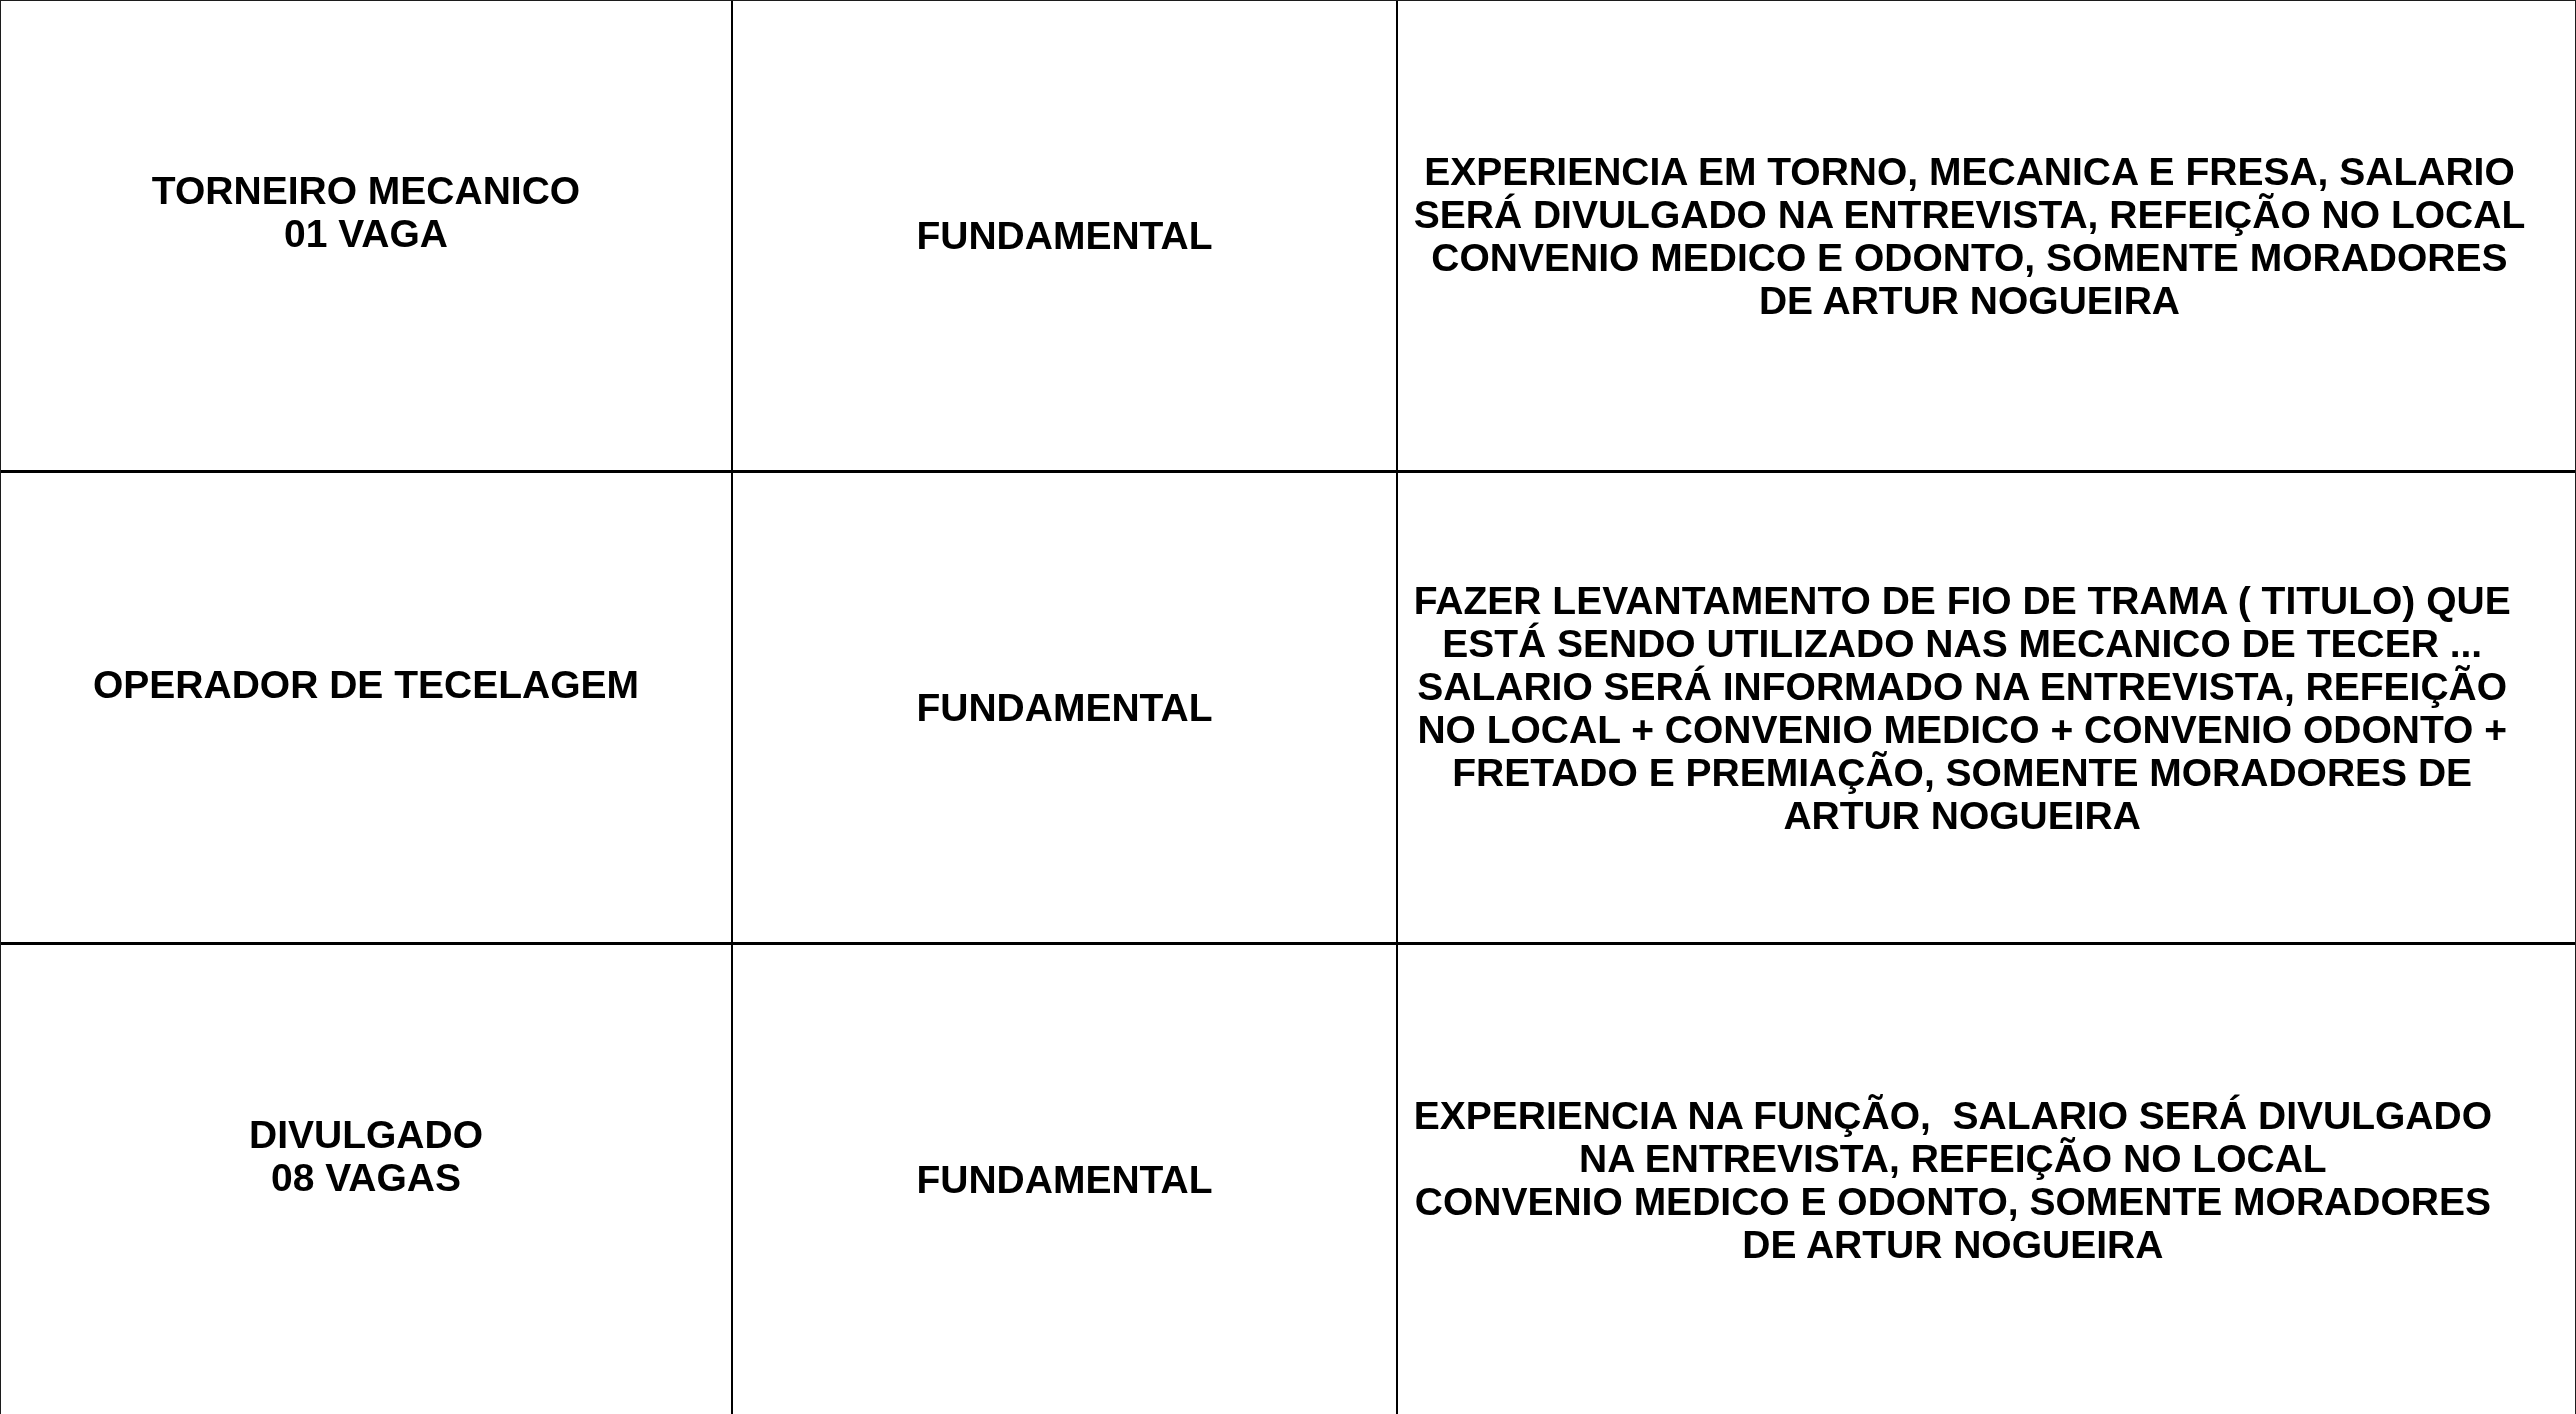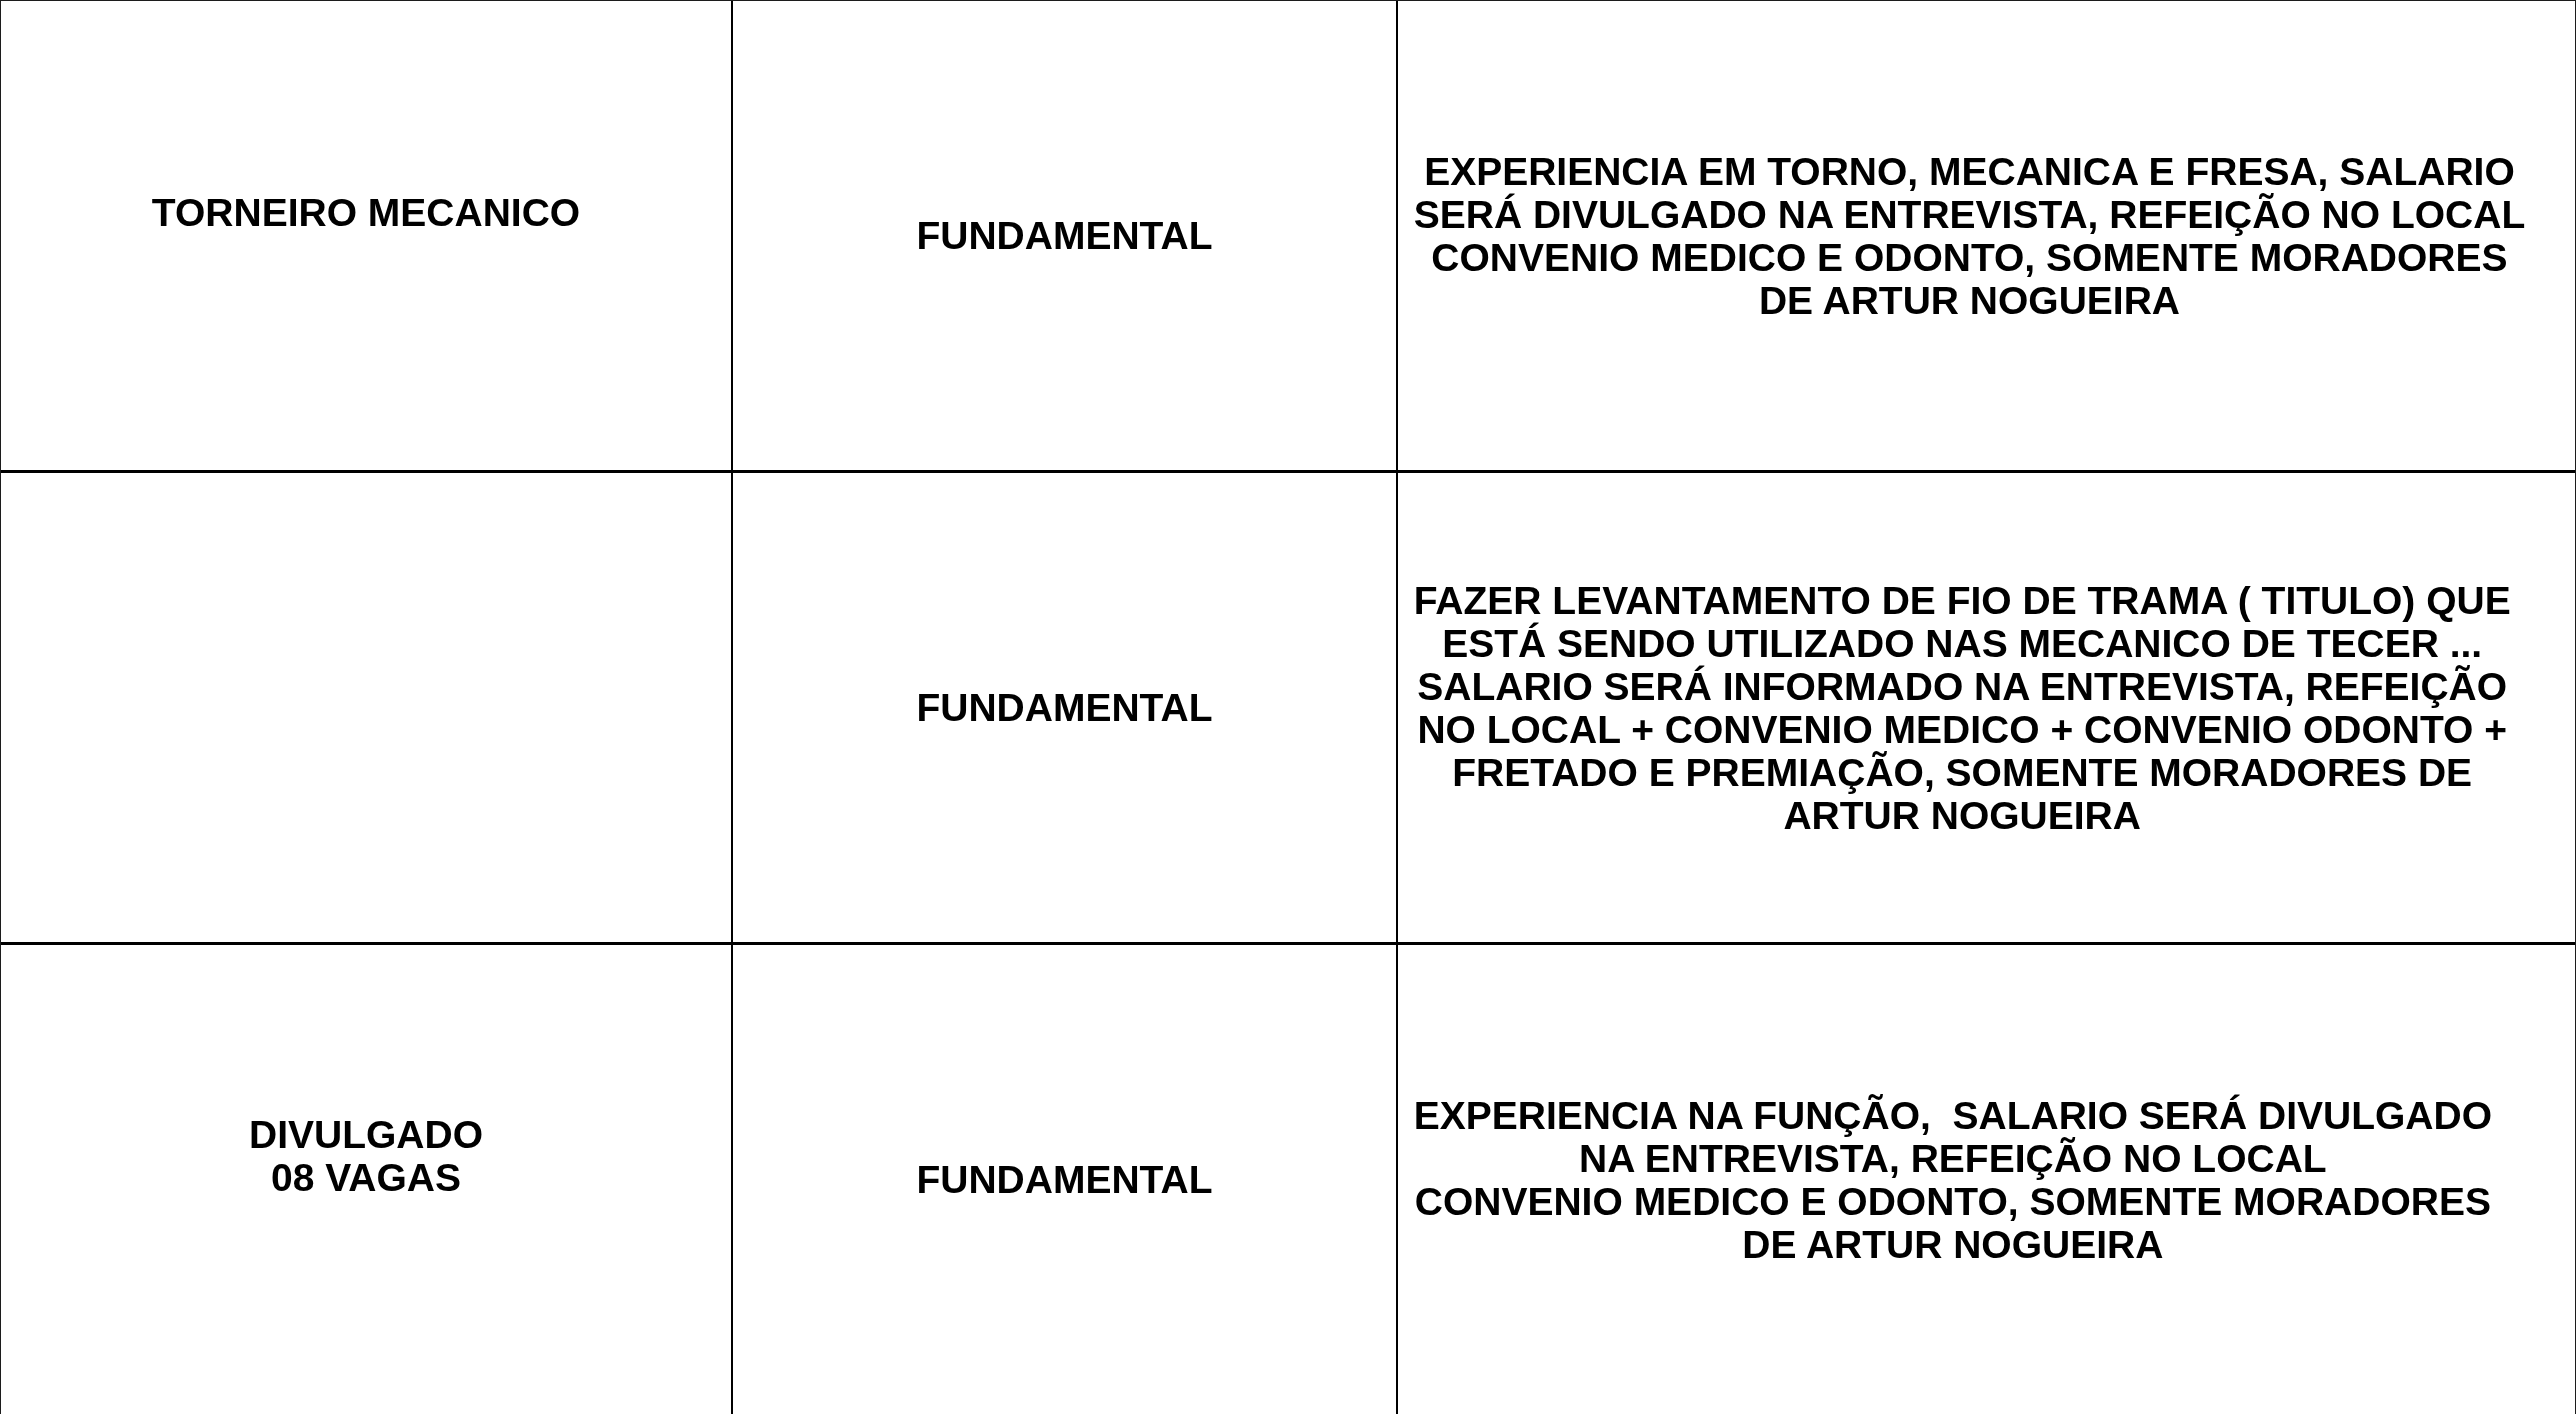--- a/index.html
+++ b/index.html
@@ -51,34 +51,34 @@
   .cell-text {
     white-space: pre-wrap;
   }
 </style>
 </head>
 <body>
 
 <div class="doc-table">
 
   <div class="cell job v-sep h-sep">
-    <div class="cell-text"><div>TORNEIRO MECANICO</div></div>
+    <div class="cell-text"><div>TORNEIRO MECANICO</div><div>01 VAGA</div></div>
   </div>
   <div class="cell edu v-sep h-sep">
     <div class="cell-text">FUNDAMENTAL</div>
   </div>
   <div class="cell desc h-sep">
     <div class="cell-text">EXPERIENCIA EM TORNO, MECANICA E FRESA, SALARIO
 SERÁ DIVULGADO NA ENTREVISTA, REFEIÇÃO NO LOCAL
 CONVENIO MEDICO E ODONTO, SOMENTE MORADORES
 DE ARTUR NOGUEIRA</div>
   </div>
 
   <div class="cell job v-sep h-sep">
-    <div class="cell-text"></div>
+    <div class="cell-text"><div>OPERADOR DE TECELAGEM</div></div>
   </div>
   <div class="cell edu v-sep h-sep">
     <div class="cell-text">FUNDAMENTAL</div>
   </div>
   <div class="cell desc h-sep">
     <div class="cell-text">FAZER LEVANTAMENTO DE FIO DE TRAMA ( TITULO) QUE
 ESTÁ SENDO UTILIZADO NAS MECANICO DE TECER ...
 SALARIO SERÁ INFORMADO NA ENTREVISTA, REFEIÇÃO
 NO LOCAL + CONVENIO MEDICO + CONVENIO ODONTO +
 FRETADO E PREMIAÇÃO, SOMENTE MORADORES DE

